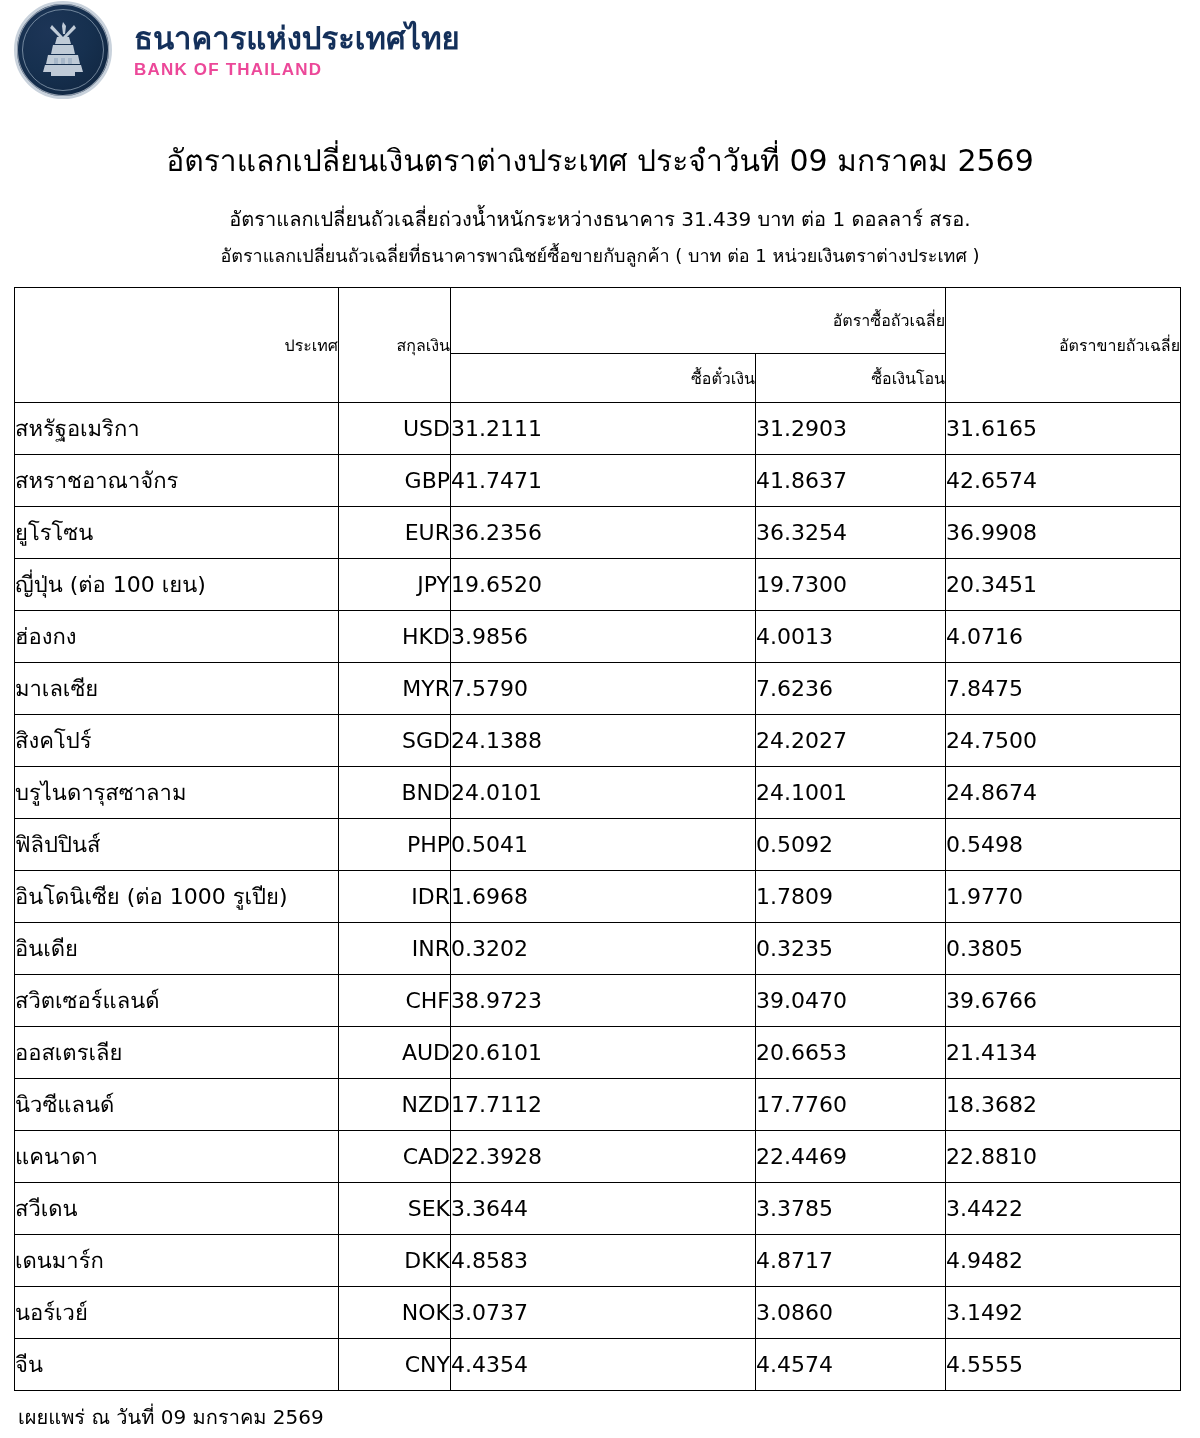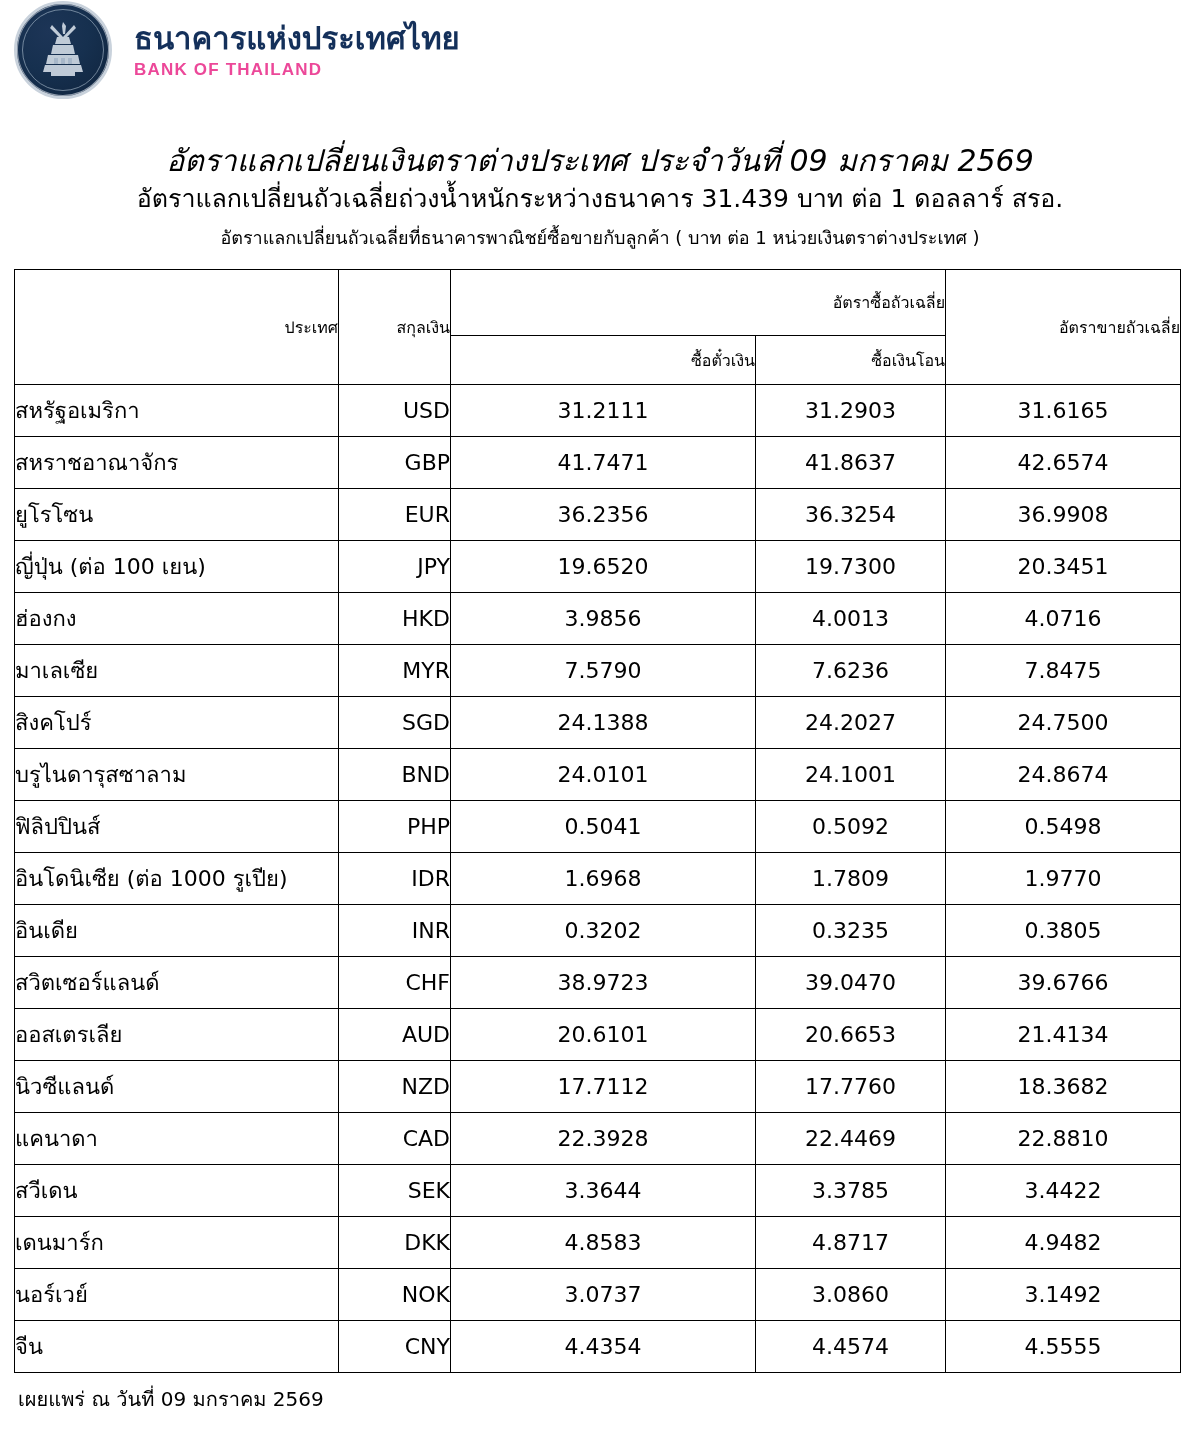--- a/index.html
+++ b/index.html
@@ -67,25 +67,24 @@
   
   .titles {
     text-align: center;
     padding: 0 6px;
   }
   .title-main {
     font-size: 30px;
     margin-top: 42px;
     line-height: 1.25;
     white-space: nowrap;
-    font-style: italic;
   }
   .title-sub1 {
-    font-size: 25px;
-    margin-top: 3px;
+    font-size: 20px;
+    margin-top: 27px;
     line-height: 1.25;
     white-space: nowrap;
   }
   .title-sub2 {
     font-size: 18px;
     margin-top: 13px;
     line-height: 1.25;
     white-space: nowrap;
   }
 
@@ -117,21 +116,21 @@
     padding-left: 16px;
     height: 51px;
     white-space: nowrap;
     overflow: hidden;
   }
   td.code {
     text-align: right;
     height: 51px;
   }
   td.num {
-    text-align: center;
+    text-align: left;
     padding-right: 16px;
     height: 51px;
     white-space: nowrap;
   }
 
   
   col.c-country { width: 324px; }
   col.c-code    { width: 112px; }
   col.c-bill    { width: 305px; }
   col.c-trans   { width: 190px; }

